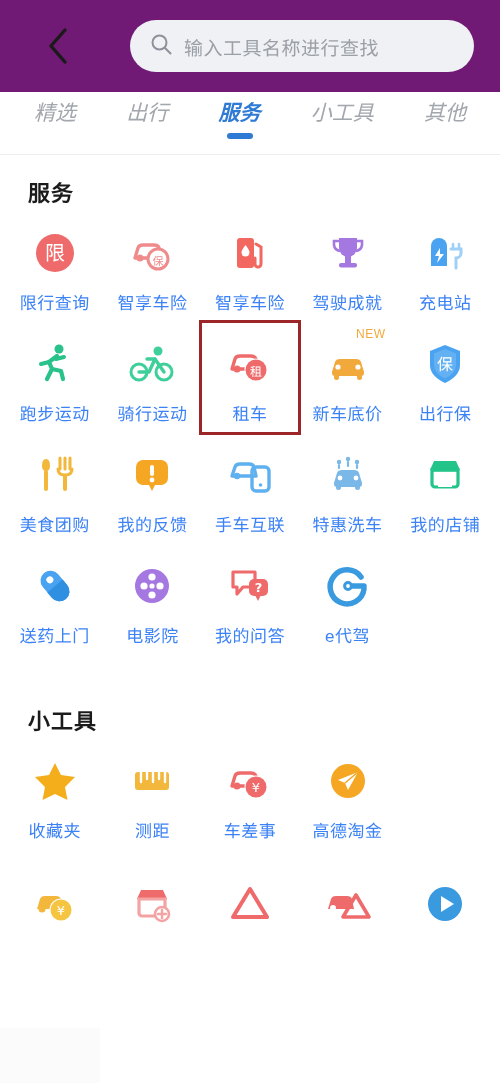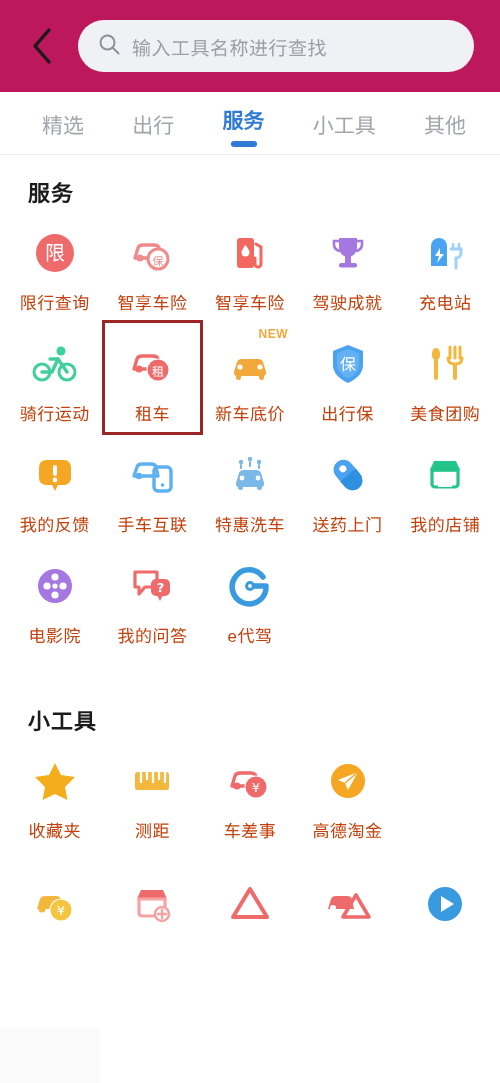--- a/index.html
+++ b/index.html
@@ -14,22 +14,23 @@
     position: relative;
     width: 500px; height: 1083px;
     background: #ffffff;
     overflow: hidden;
   }
 
   
   .header {
     display: flex; align-items: center;
     height: 92px;
-    padding: 0 26px 0 18px;
-    background: #be185d;
+    padding: 0 26px 0 34px;
+    background: #701a75;
+    gap: 36px;
   }
   .back-btn {
     width: 48px; height: 48px;
     display: flex; align-items: center; justify-content: center;
     flex: 0 0 auto;
     cursor: pointer;
   }
   .back-btn svg { display: block; }
   .search-bar {
     flex: 1 1 auto;
@@ -45,25 +46,26 @@
   .search-placeholder {
     color: #9b9fa6;
     font-size: 19px;
     letter-spacing: .5px;
     white-space: nowrap;
   }
 
   
   .tabs {
     display: flex;
-    align-items: center;
+    align-items: flex-start;
     justify-content: space-between;
-    padding: 4px 30px 0 38px;
+    padding: 4px 30px 0 30px;
     height: 62px;
     position: relative;
+    font-style: italic;
   }
   .tab {
     position: relative;
     display: flex; flex-direction: column; align-items: center;
     cursor: pointer;
     padding: 2px 4px 0 4px;
   }
   .tab-label {
     font-size: 21px;
     color: #a2a6ad;
@@ -115,29 +117,29 @@
   }
   .cell .icon-wrap {
     width: 52px; height: 52px;
     display: flex; align-items: center; justify-content: center;
     position: relative;
   }
   .cell .icon-wrap svg { display: block; }
   .cell-label {
     margin-top: 10px;
     font-size: 17px;
-    color: #c2410c;
+    color: #3b82f6;
     white-space: nowrap;
     letter-spacing: .5px;
   }
   .badge-new {
     position: absolute;
     top: -10px; right: -12px;
     font-size: 12px;
-    font-weight: bold;
+    font-weight: normal;
     color: #f2a93b;
     letter-spacing: .5px;
     line-height: 12px;
   }
   .cell.highlighted {
     outline: 3px solid #9c2528;
     outline-offset: -1px;
   }
   .spacer-28 { height: 28px; }
   .spacer-12 { height: 12px; }
@@ -245,20 +247,32 @@
         <div class="cell">
           <div class="icon-wrap">
             <svg width="50" height="50" viewBox="0 0 50 50">
               <path d="M11 18 a8 8 0 0 1 16 0 v20 h-16 Z" fill="#4aa3f0"></path>
               <path d="M20 20 l-5 8 h4 l-2 7 l7 -9 h-4 Z" fill="#fff"></path>
               <path d="M33 16 v5 M39 16 v5" stroke="#9fd0f7" stroke-width="2.6" stroke-linecap="round"></path>
               <path d="M31 21 h10 v4 a5 5 0 0 1 -5 5 v10" fill="none" stroke="#9fd0f7" stroke-width="3" stroke-linecap="round"></path>
             </svg>
           </div>
           <span class="cell-label">充电站</span>
+        </div>
+        <div class="cell">
+          <div class="icon-wrap">
+            <svg width="50" height="50" viewBox="0 0 50 50">
+              <circle cx="29" cy="10" r="4.5" fill="#29c28a"></circle>
+              <path d="M27 17 L19 23 L22 30 L17 40" fill="none" stroke="#29c28a" stroke-width="4.2" stroke-linecap="round" stroke-linejoin="round"></path>
+              <path d="M22 30 L31 32 L33 40" fill="none" stroke="#29c28a" stroke-width="4.2" stroke-linecap="round" stroke-linejoin="round"></path>
+              <path d="M26 20 L34 18" fill="none" stroke="#29c28a" stroke-width="4" stroke-linecap="round"></path>
+              <path d="M19 23 L11 25" fill="none" stroke="#29c28a" stroke-width="4" stroke-linecap="round"></path>
+            </svg>
+          </div>
+          <span class="cell-label">跑步运动</span>
         </div>
         <div class="cell">
           <div class="icon-wrap">
             <svg width="50" height="50" viewBox="0 0 50 50">
               <circle cx="12" cy="33" r="8" fill="none" stroke="#3fcf9a" stroke-width="3"></circle>
               <circle cx="37" cy="33" r="8" fill="none" stroke="#3fcf9a" stroke-width="3"></circle>
               <circle cx="31" cy="12" r="4.5" fill="#3fcf9a"></circle>
               <path d="M12 33 L22 33 L28 20 L20 20" fill="none" stroke="#3fcf9a" stroke-width="3.4" stroke-linecap="round" stroke-linejoin="round"></path>
               <path d="M28 20 L37 33" fill="none" stroke="#3fcf9a" stroke-width="3.4" stroke-linecap="round"></path>
             </svg>
@@ -348,39 +362,39 @@
               <circle cx="25" cy="9" r="2.2" fill="#7ab8e8"></circle>
               <circle cx="34" cy="12" r="2.2" fill="#7ab8e8"></circle>
               <path d="M16 15 v3 M25 12 v4 M34 15 v3" stroke="#7ab8e8" stroke-width="2.2" stroke-linecap="round"></path>
             </svg>
           </div>
           <span class="cell-label">特惠洗车</span>
         </div>
         <div class="cell">
           <div class="icon-wrap">
             <svg width="50" height="50" viewBox="0 0 50 50">
+              <path d="M10 20 L14 11 h22 l4 9 Z" fill="#22c48a"></path>
+              <path d="M12 20 h26 v14 a3 3 0 0 1 -3 3 H15 a3 3 0 0 1 -3 -3 Z" fill="none" stroke="#22c48a" stroke-width="3.2"></path>
+              <path d="M12 20 h26" stroke="#22c48a" stroke-width="3.2"></path>
+              <rect x="18" y="28" width="14" height="9" fill="#fff"></rect>
+            </svg>
+          </div>
+          <span class="cell-label">我的店铺</span>
+        </div>
+        <div class="cell">
+          <div class="icon-wrap">
+            <svg width="50" height="50" viewBox="0 0 50 50">
               <g transform="rotate(-40 25 25)">
                 <rect x="15" y="8" width="20" height="34" rx="10" fill="#4aa3f0"></rect>
                 <path d="M15 25 h20 v7 a10 10 0 0 1 -10 10 a10 10 0 0 1 -10 -10 Z" fill="#2f8fe0"></path>
                 <circle cx="25" cy="17" r="3.5" fill="#fff"></circle>
               </g>
             </svg>
           </div>
           <span class="cell-label">送药上门</span>
-        </div>
-        <div class="cell">
-          <div class="icon-wrap">
-            <svg width="50" height="50" viewBox="0 0 50 50">
-              <path d="M10 20 L14 11 h22 l4 9 Z" fill="#22c48a"></path>
-              <path d="M12 20 h26 v14 a3 3 0 0 1 -3 3 H15 a3 3 0 0 1 -3 -3 Z" fill="none" stroke="#22c48a" stroke-width="3.2"></path>
-              <path d="M12 20 h26" stroke="#22c48a" stroke-width="3.2"></path>
-              <rect x="18" y="28" width="14" height="9" fill="#fff"></rect>
-            </svg>
-          </div>
-          <span class="cell-label">我的店铺</span>
         </div>
         <div class="cell">
           <div class="icon-wrap">
             <svg width="50" height="50" viewBox="0 0 50 50">
               <circle cx="25" cy="25" r="17" fill="#a577e0"></circle>
               <circle cx="25" cy="16" r="3.6" fill="#fff"></circle>
               <circle cx="33" cy="25" r="3.6" fill="#fff"></circle>
               <circle cx="25" cy="34" r="3.6" fill="#fff"></circle>
               <circle cx="17" cy="25" r="3.6" fill="#fff"></circle>
               <circle cx="25" cy="25" r="2.6" fill="#fff"></circle>

